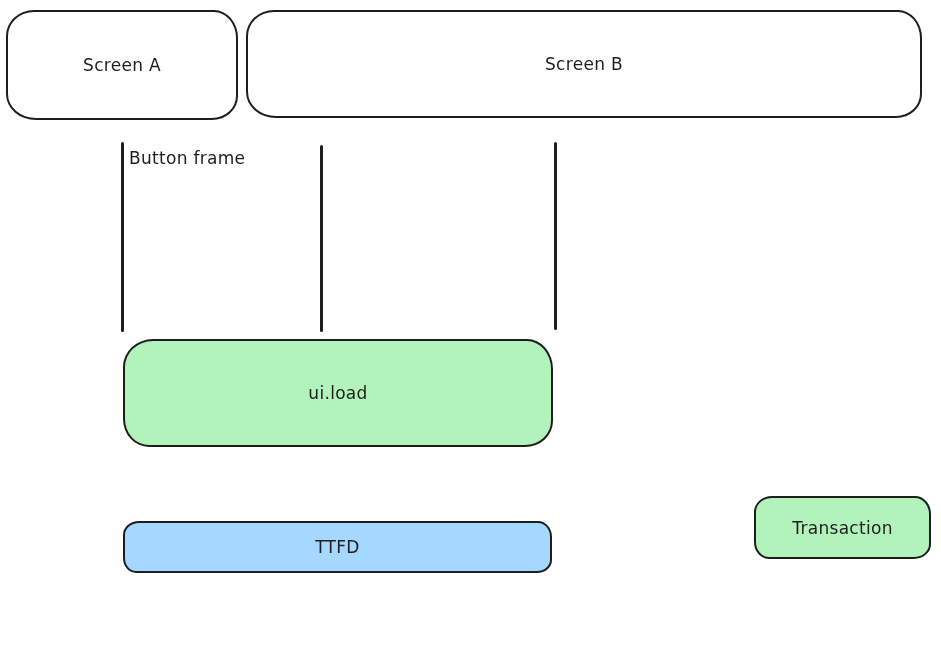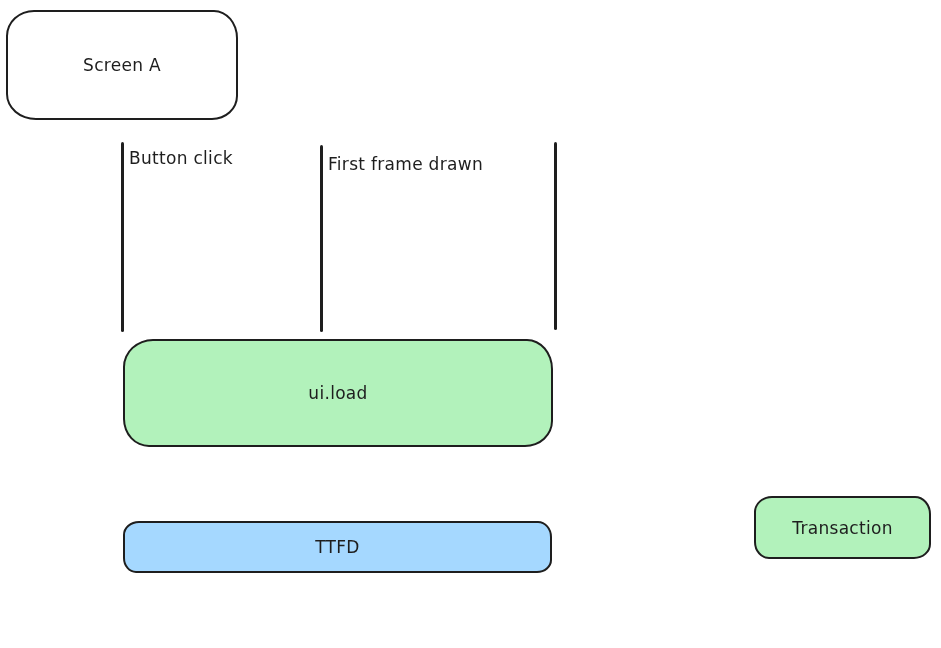--- a/index.html
+++ b/index.html
@@ -58,26 +58,28 @@
   }
 </style>
 </head>
 <body>
 
 <div class="canvas">
 
   <div class="sketch-box screen-box" style="left: 6px; top: 10px; width: 232px; height: 110px; border-color: rgb(30, 30, 30);">
     <span>Screen A</span>
   </div>
+  <div class="sketch-box screen-box" style="left: 246px; top: 10px; width: 676px; height: 108px; border-color: rgb(30, 30, 30);">
+    <span>Screen B</span>
+  </div>
 
   <div class="marker-line" style="left: 121px; top: 142px; height: 190px; background: rgb(30, 30, 30);"></div>
-  <div class="marker-label" style="left:129px; top:148px;">Button click</div>
+  <div class="marker-label" style="left:129px; top:148px;">Button frame</div>
 
   <div class="marker-line" style="left: 320px; top: 145px; height: 187px; background: rgb(30, 30, 30);"></div>
-  <div class="marker-label" style="left:328px; top:154px;">First frame drawn</div>
 
   <div class="marker-line" style="left: 554px; top: 142px; height: 188px; background: rgb(30, 30, 30);"></div>
 
   <div class="sketch-box bar-lg fill-transaction halo" style="left: 123px; top: 339px; width: 430px; height: 108px; background: rgb(178, 242, 187); border-color: rgb(30, 30, 30);">
     <span>ui.load</span>
   </div>
 
 
   <div class="sketch-box legend-box fill-transaction" style="left: 754px; top: 496px; width: 177px; height: 63px; background: rgb(178, 242, 187); border-color: rgb(30, 30, 30);">
     <span>Transaction</span>

